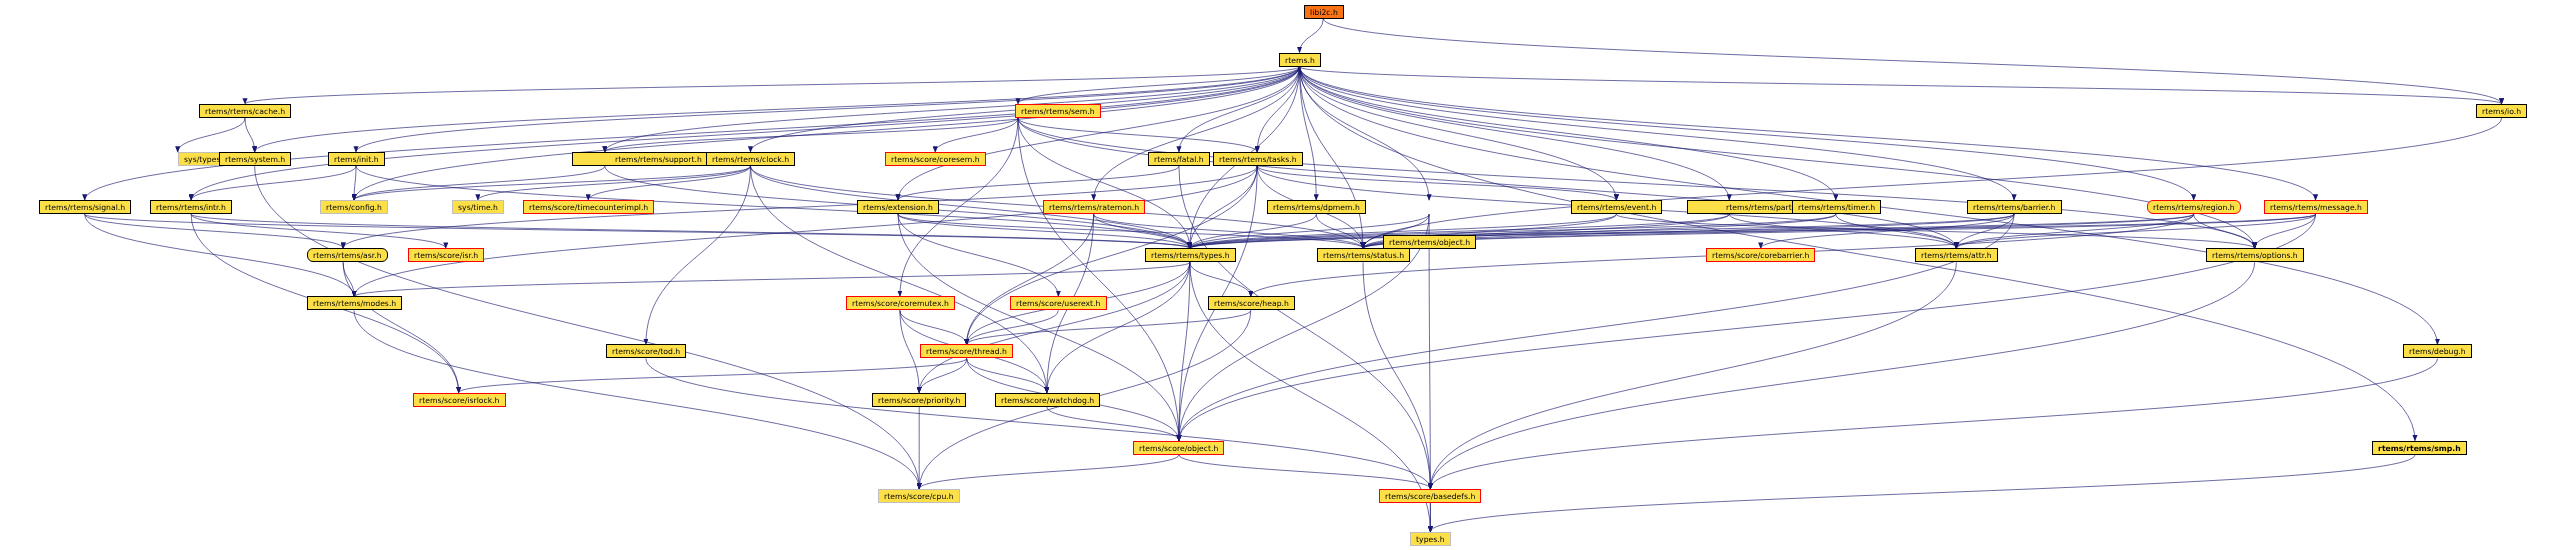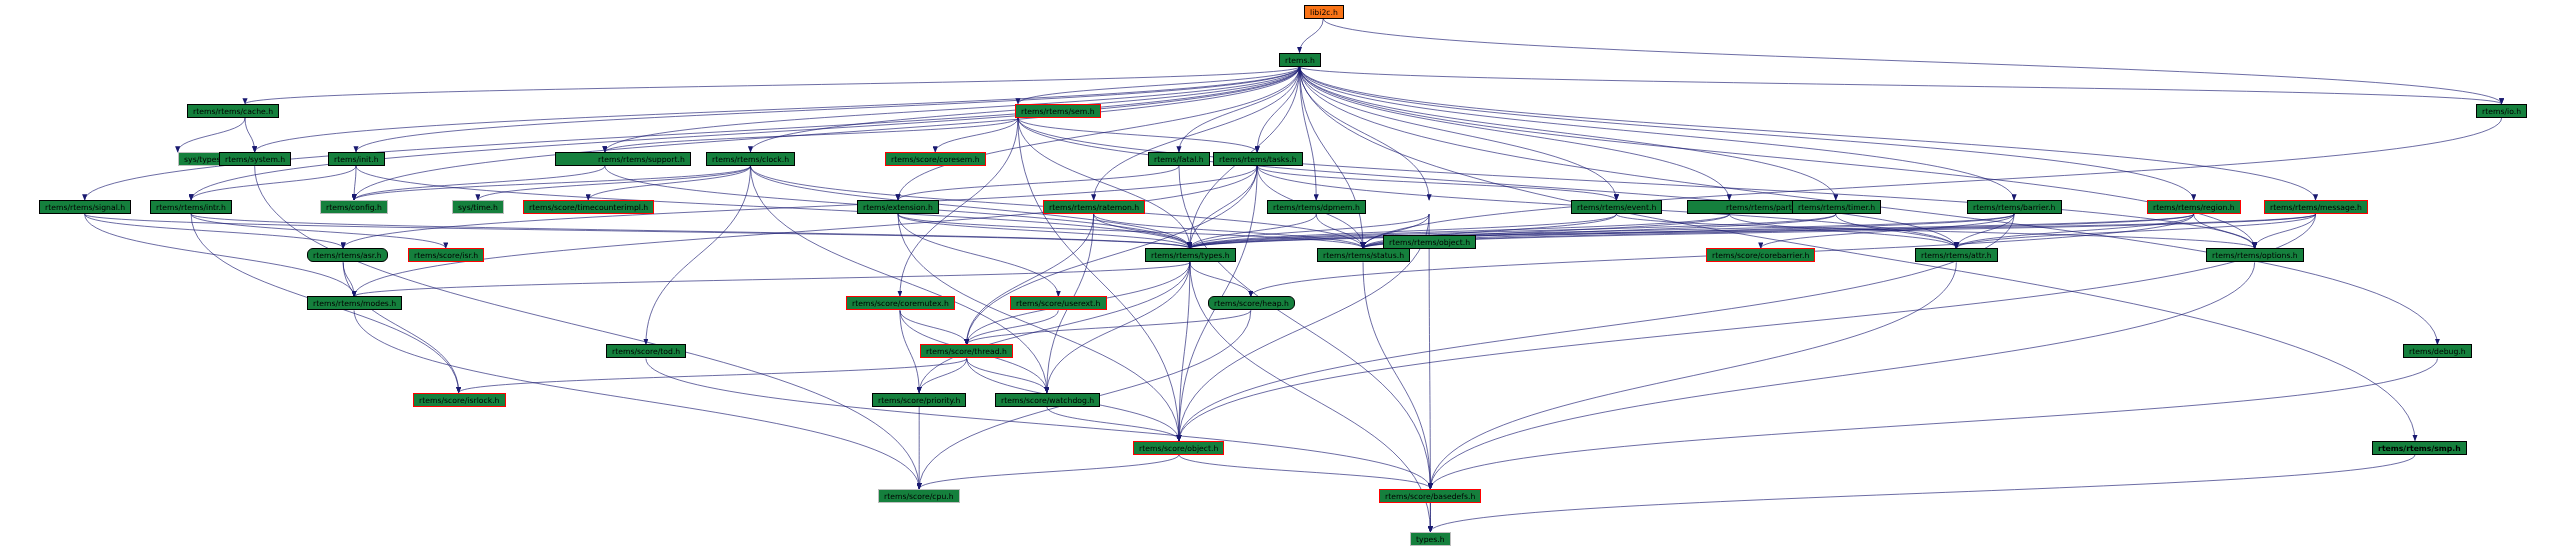--- a/index.html
+++ b/index.html
@@ -1,18 +1,18 @@
 <!DOCTYPE html>
 <html style="font-size:10.3px"><head>
 <meta charset="utf-8">
 <style>
   html,body{margin:0;padding:0;background:#fff;}
   body{width:2576px;height:551px;position:relative;overflow:hidden;font-family:"DejaVu Sans",sans-serif;}
   #edges{position:absolute;left:0;top:0;}
-  .node{position:absolute;height:14px;line-height:14px;padding:0 5.1px;font-size:7.7px;color:#000;background:#15803d;border:0.6px solid #000;white-space:nowrap;box-sizing:border-box;text-align:center;}
+  .node{position:absolute;height:14px;line-height:14px;padding:0 5.1px;font-size:7.7px;color:#000;background:#fde047;border:0.6px solid #000;white-space:nowrap;box-sizing:border-box;text-align:center;}
   .node.root{background:#f97316;}
   .node.red{border-color:#ff0000;}
   .node.gray{border-color:#bfbfbf;}
 </style>
 </head>
 <body>
 
 <svg id="edges" width="2576" height="551" viewBox="0 0 4016 859">
     <defs>
       <marker id="ah" markerWidth="10" markerHeight="8" refX="9" refY="4" orient="auto">
@@ -154,57 +154,57 @@
     <path d="M1632,634 C1632,660.5 1838,660.5 1838,687" fill="none" stroke="#191970" stroke-width="1" marker-end="url(#ah)"></path>
     <path d="M1838,709 C1838,735.5 1433,735.5 1433,762" fill="none" stroke="#191970" stroke-width="1" marker-end="url(#ah)"></path>
     <path d="M1838,709 C1838,735.5 2230,735.5 2230,762" fill="none" stroke="#191970" stroke-width="1" marker-end="url(#ah)"></path>
     <path d="M3800,559 C3800,660.5 2230,660.5 2230,762" fill="none" stroke="#191970" stroke-width="1" marker-end="url(#ah)"></path>
     <path d="M3765,709 C3765,769 2230,769 2230,829" fill="none" stroke="#191970" stroke-width="1" marker-end="url(#ah)"></path>
     <path d="M2230,784 C2230,806.5 2230,806.5 2230,829" fill="none" stroke="#191970" stroke-width="1" marker-end="url(#ah)"></path>
   </svg>
 <div id="nodes">
     <div class="node root" style="left: 1304px; top: 4.5px;">libi2c.h</div>
     <div class="node" style="left: 1279px; top: 53px;">rtems.h</div>
-    <div class="node" style="left: 187px; top: 104px; text-align: right;">rtems/rtems/cache.h</div>
+    <div class="node" style="left: 199px; top: 104px; text-align: right;">rtems/rtems/cache.h</div>
     <div class="node gray" style="left: 150px; top: 152px; margin-left: 28px;">sys/types.h</div>
     <div class="node" style="left: 219px; top: 152px;">rtems/system.h</div>
     <div class="node" style="left: 328px; top: 152px;">rtems/init.h</div>
-    <div class="node" style="left: 555px; top: 152px; padding-left: 42px;">rtems/rtems/support.h</div>
+    <div class="node" style="left: 572px; top: 152px; padding-left: 42px;">rtems/rtems/support.h</div>
     <div class="node" style="left: 706px; top: 152px;">rtems/rtems/clock.h</div>
     <div class="node red" style="left: 975px; top: 104px; margin-left: 40px;">rtems/rtems/sem.h</div>
     <div class="node red" style="left: 885px; top: 152px;">rtems/score/coresem.h</div>
     <div class="node" style="left: 1148px; top: 152px;">rtems/fatal.h</div>
     <div class="node" style="left: 1213px; top: 152px;">rtems/rtems/tasks.h</div>
     <div class="node" style="left: 2476px; top: 104px;">rtems/io.h</div>
     <div class="node" style="left: 39px; top: 200px;">rtems/rtems/signal.h</div>
     <div class="node" style="left: 150px; top: 200px;">rtems/rtems/intr.h</div>
     <div class="node gray" style="left: 320px; top: 200px;">rtems/config.h</div>
     <div class="node gray" style="left: 452px; top: 200px;">sys/time.h</div>
     <div class="node red" style="left: 523px; top: 200px;">rtems/score/timecounterimpl.h</div>
     <div class="node" style="left: 857px; top: 200px;">rtems/extension.h</div>
     <div class="node red" style="left: 1043px; top: 200px;">rtems/rtems/ratemon.h</div>
     <div class="node" style="left: 1267px; top: 200px;">rtems/rtems/dpmem.h</div>
     <div class="node" style="left: 1383px; top: 200px; margin-top: 35px;">rtems/rtems/object.h</div>
     <div class="node" style="left: 1571px; top: 200px;">rtems/rtems/event.h</div>
     <div class="node" style="left: 1687px; top: 200px; padding-left: 38px;">rtems/rtems/part.h</div>
     <div class="node" style="left: 1792px; top: 200px;">rtems/rtems/timer.h</div>
     <div class="node" style="left: 1967px; top: 200px;">rtems/rtems/barrier.h</div>
-    <div class="node red" style="left: 2147px; top: 200px;">rtems/rtems/region.h</div>
+    <div class="node red" style="left: 2147px; top: 200px; border-radius: 6px;">rtems/rtems/region.h</div>
     <div class="node red" style="left: 2264px; top: 200px;">rtems/rtems/message.h</div>
     <div class="node" style="left: 307px; top: 248px; border-radius: 6px;">rtems/rtems/asr.h</div>
     <div class="node red" style="left: 408px; top: 248px;">rtems/score/isr.h</div>
     <div class="node" style="left: 1145px; top: 248px;">rtems/rtems/types.h</div>
     <div class="node" style="left: 1317px; top: 248px;">rtems/rtems/status.h</div>
     <div class="node red" style="left: 1706px; top: 248px;">rtems/score/corebarrier.h</div>
     <div class="node" style="left: 1915px; top: 248px;">rtems/rtems/attr.h</div>
     <div class="node" style="left: 2206px; top: 248px;">rtems/rtems/options.h</div>
     <div class="node" style="left: 307px; top: 296px;">rtems/rtems/modes.h</div>
     <div class="node red" style="left: 846px; top: 296px;">rtems/score/coremutex.h</div>
     <div class="node red" style="left: 1010px; top: 296px;">rtems/score/userext.h</div>
-    <div class="node" style="left: 1208px; top: 296px; border-radius: 6px;">rtems/score/heap.h</div>
+    <div class="node" style="left: 1208px; top: 296px;">rtems/score/heap.h</div>
     <div class="node" style="left: 606px; top: 344px;">rtems/score/tod.h</div>
     <div class="node red" style="left: 920px; top: 344px;">rtems/score/thread.h</div>
     <div class="node" style="left: 2403px; top: 344px;">rtems/debug.h</div>
     <div class="node red" style="left: 413px; top: 393px;">rtems/score/isrlock.h</div>
     <div class="node" style="left: 872px; top: 393px;">rtems/score/priority.h</div>
     <div class="node" style="left: 995px; top: 393px;">rtems/score/watchdog.h</div>
     <div class="node red" style="left: 1133px; top: 441px;">rtems/score/object.h</div>
     <div class="node" style="left: 2372px; top: 441px; font-weight: bold;">rtems/rtems/smp.h</div>
     <div class="node gray" style="left: 878px; top: 489px;">rtems/score/cpu.h</div>
     <div class="node red" style="left: 1379px; top: 489px;">rtems/score/basedefs.h</div>

